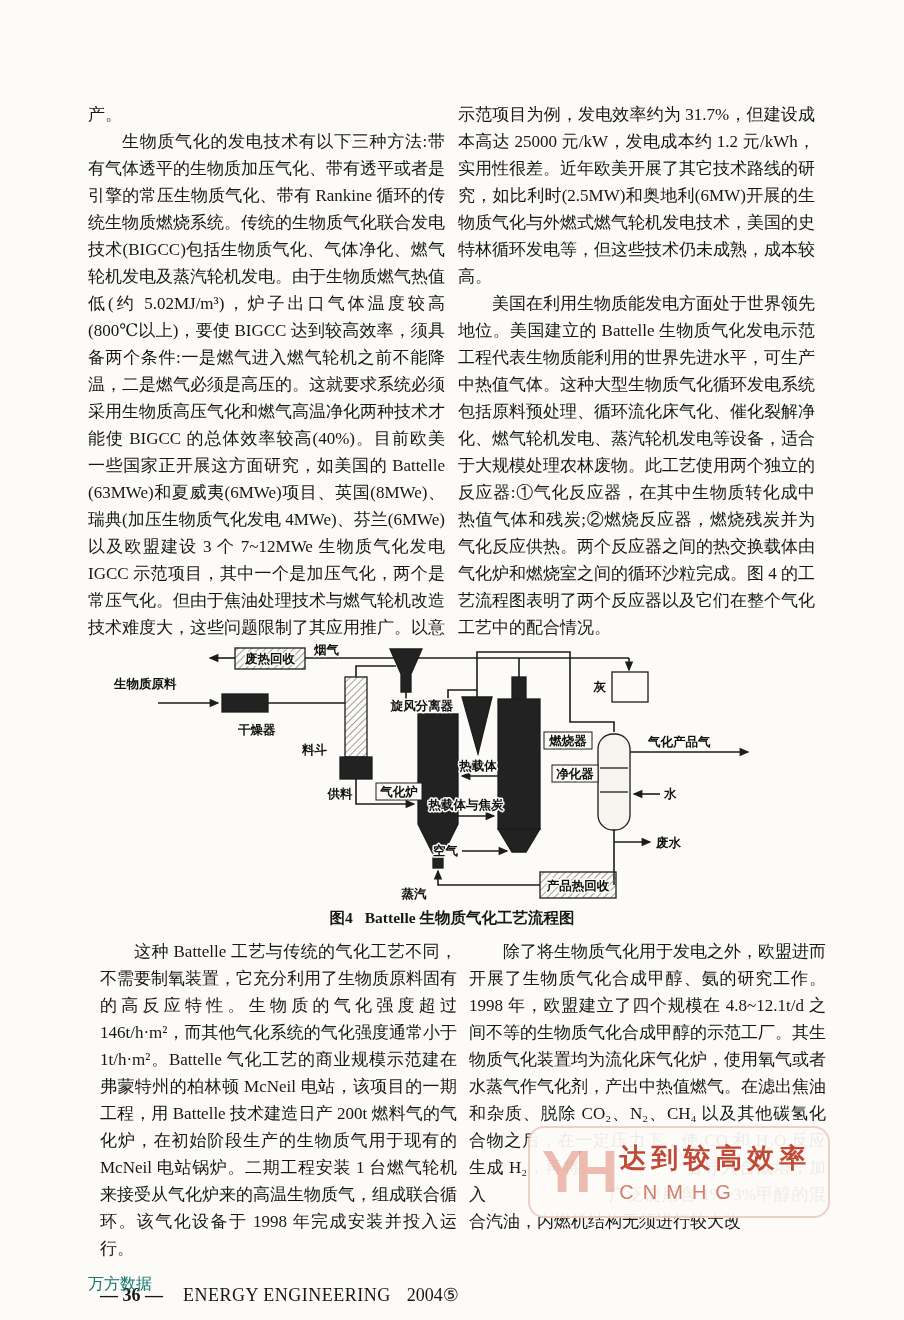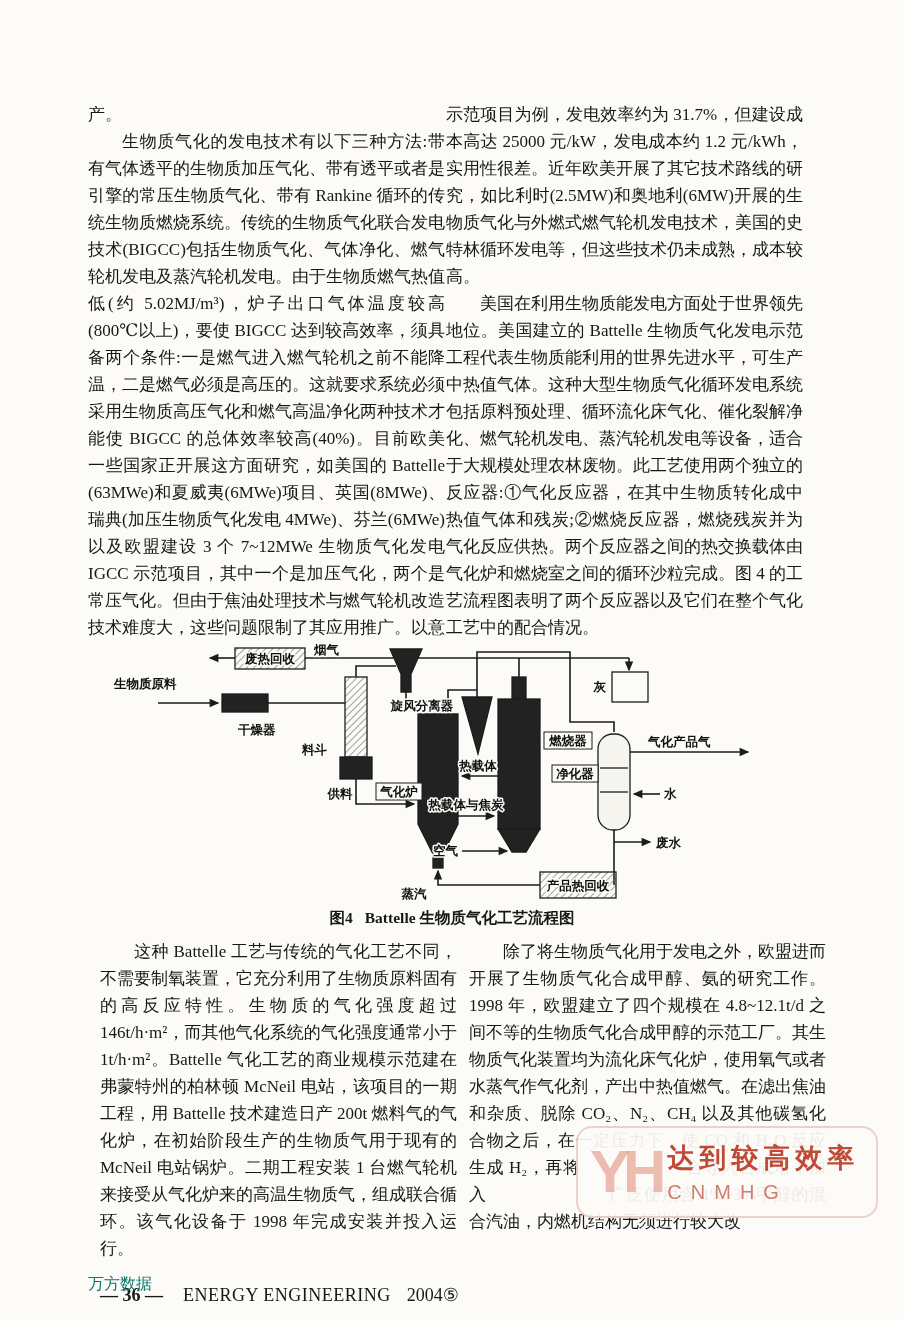--- a/index.html
+++ b/index.html
@@ -16,41 +16,41 @@
     background:#131313; color:#fff; font-family:"Liberation Sans","DejaVu Sans",sans-serif;
     font-weight:bold; font-size:18px; letter-spacing:5px; padding:3px 15px 4px 15px; white-space:nowrap;
   }
   .header-rule { flex:1; height:5px; margin-left:3px; transform:translateY(2px);
     background:linear-gradient(to bottom,#131313 0 3px,transparent 3px 4px,#131313 4px 5px); }
   
   .col { position:absolute; width:357px; font-size:17px; line-height:27px; text-align:justify; }
   .col p { margin:0; }
   .col p.indent { text-indent:2em; }
   .col-left-top  { left:88px;  top:101px; height:542px; overflow:hidden; }
-  .col-right-top { left:446px; top:101px; height:542px; overflow:hidden; }
+  .col-right-top { left:458px; top:101px; height:542px; overflow:hidden; }
   .col-left-bottom  { left:100px;  top:938px; }
   .col-right-bottom { left:469px; top:938px; }
   
   .diagram { position:absolute; left:100px; top:644px; width:660px; height:262px; margin:0;text-align:right; }
   .dlabel text {
     font-family:"Liberation Serif","DejaVu Serif",serif; font-size:12.5px; font-weight:bold; fill:#101010;
     paint-order:stroke; stroke:#fcfbf7; stroke-width:3px; stroke-linejoin:round;
   }
   .caption { position:absolute; left:0; top:908px; width:904px; text-align:center;
     font-size:15.5px; font-weight:bold; }
   .caption .cap-label { margin-right:12px; }
   
   .footer { position:absolute; left:100px; top:1240px; font-size:18px; white-space:nowrap;margin-top:44px; }
   .footer .pageno  { font-weight:bold; margin-right:20px; }
   .footer .journal { margin-right:16px; letter-spacing:0.5px; }
   .wanfang { position:absolute; left:88px; top:1274px; font-size:16px; color:#0f766e;
     font-family:"Liberation Sans","DejaVu Sans",sans-serif; }
   
   .cnmhg {
-    position:absolute; left:576px; top:1126px; width:302px; height:92px;
+    position:absolute; left:528px; top:1126px; width:302px; height:92px;
     background:rgba(252,251,247,0.93);
     border:2px solid rgba(210,110,92,0.30); border-radius:16px;
     display:flex; align-items:center; padding:14px 12px; gap:8px;
   }
   .cnmhg-logo {
     font-family:"Liberation Sans","DejaVu Sans",sans-serif; font-weight:bold;
     font-size:60px; line-height:0.9; letter-spacing:-7px; color:rgba(222,118,98,0.48);
   }
   .cnmhg-text { display:flex; flex-direction:column; }
   .cnmhg-cn { font-family:"Liberation Sans","DejaVu Sans",sans-serif; font-weight:bold;

